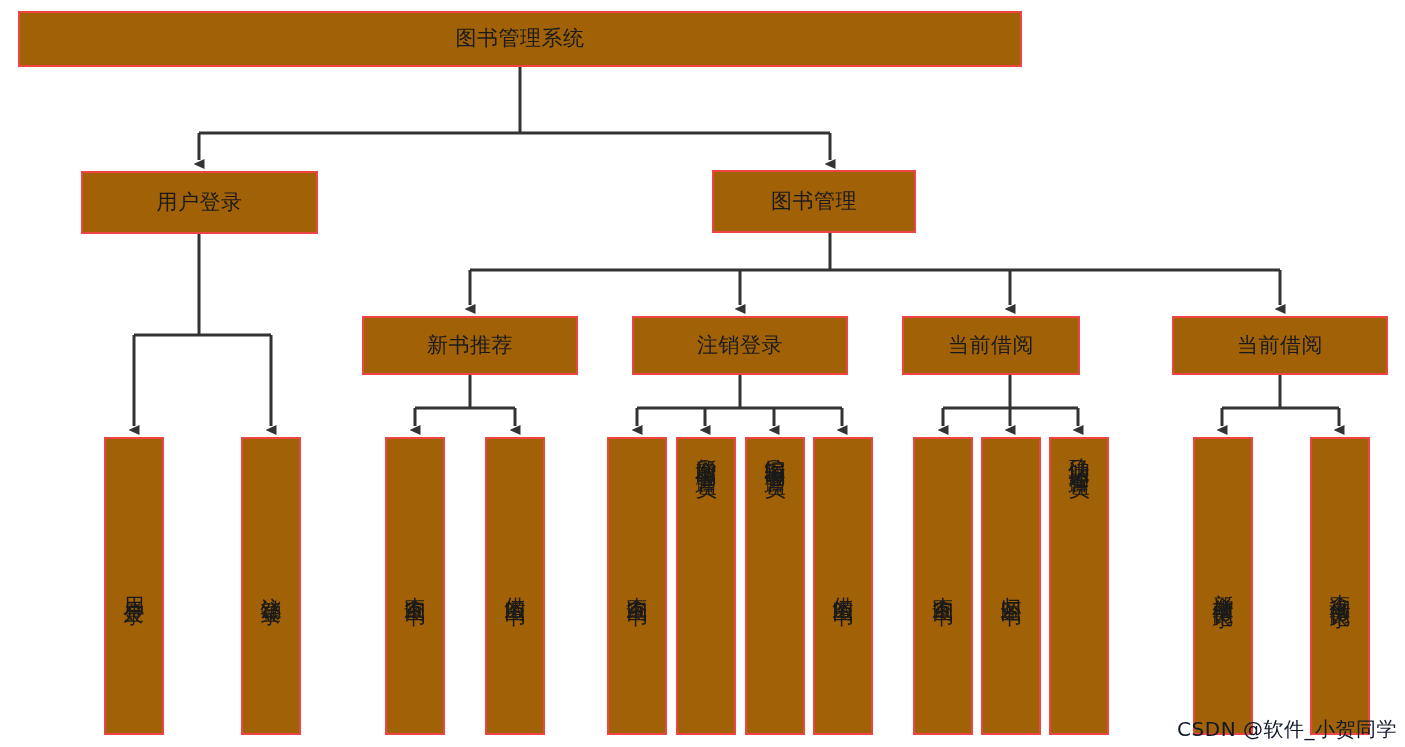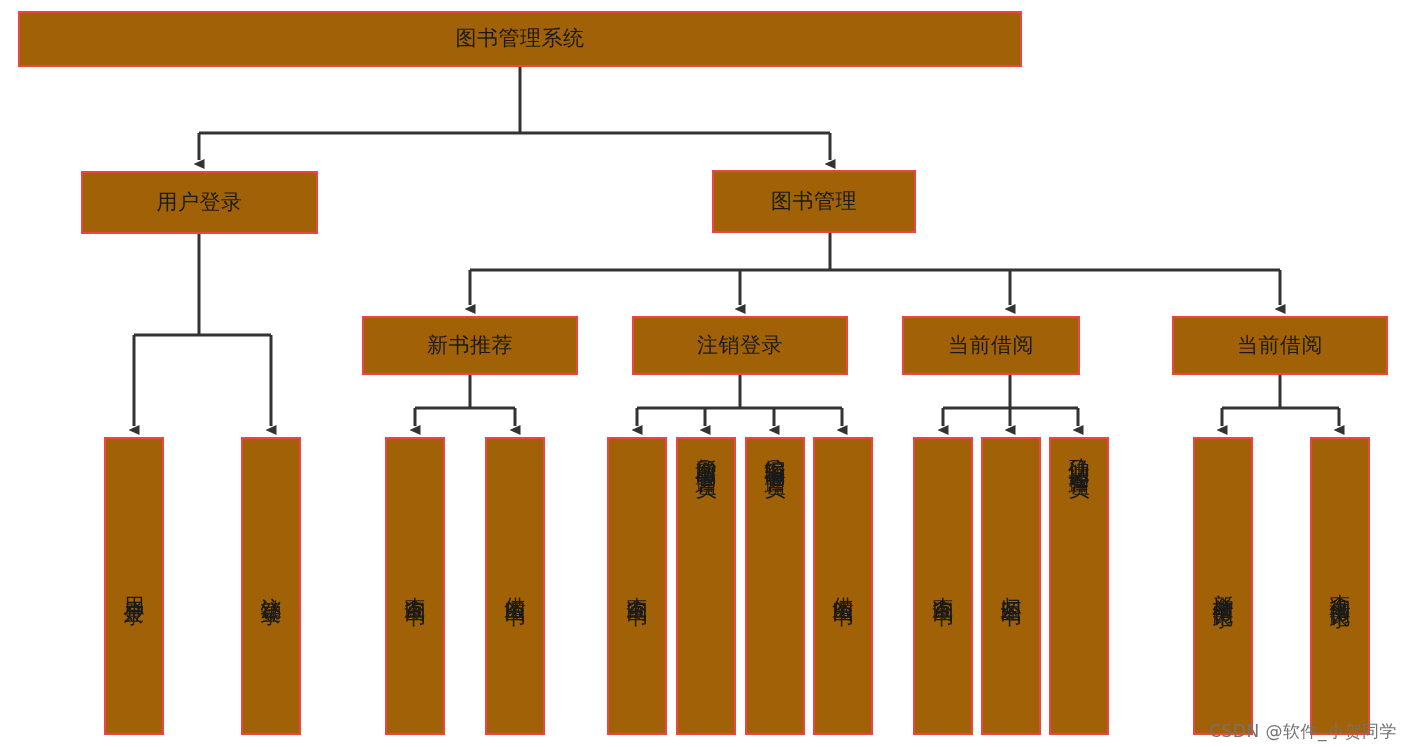--- a/index.html
+++ b/index.html
@@ -57,22 +57,22 @@
     display: block;
   }
   .node-v.vcenter {
     align-items: center;
     padding-top: 0;
   }
   .watermark {
     position: absolute;
     right: 8px;
     bottom: 4px;
-    font-size: 17px;
-    color: #737373;
+    font-size: 20px;
+    color: #0f172a;
     letter-spacing: 0.5px;
     white-space: nowrap;
     user-select: none;
   }
 </style>
 </head>
 <body>
 
 <div id="canvas">
 

